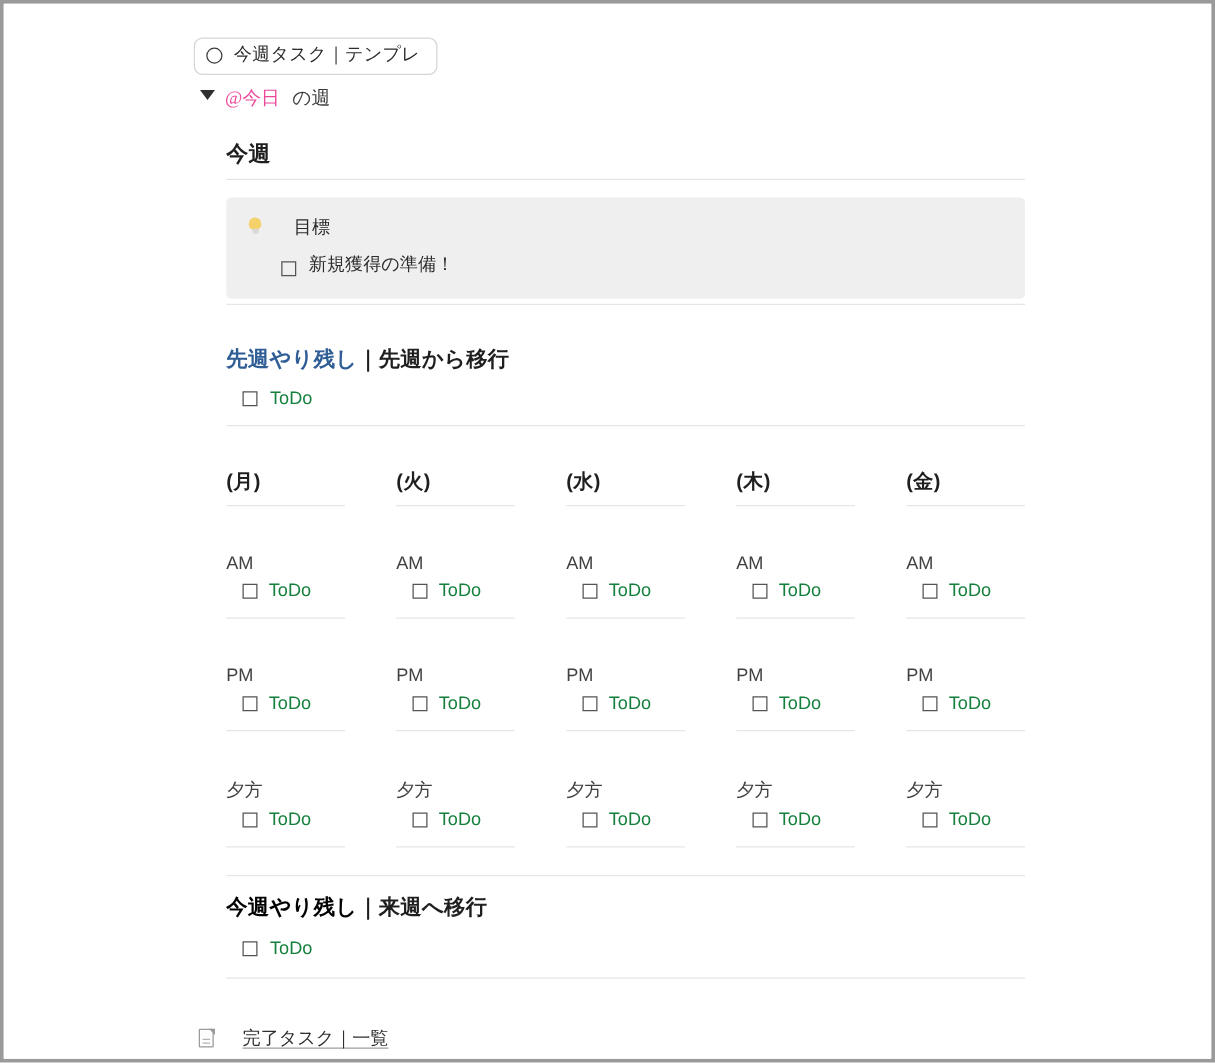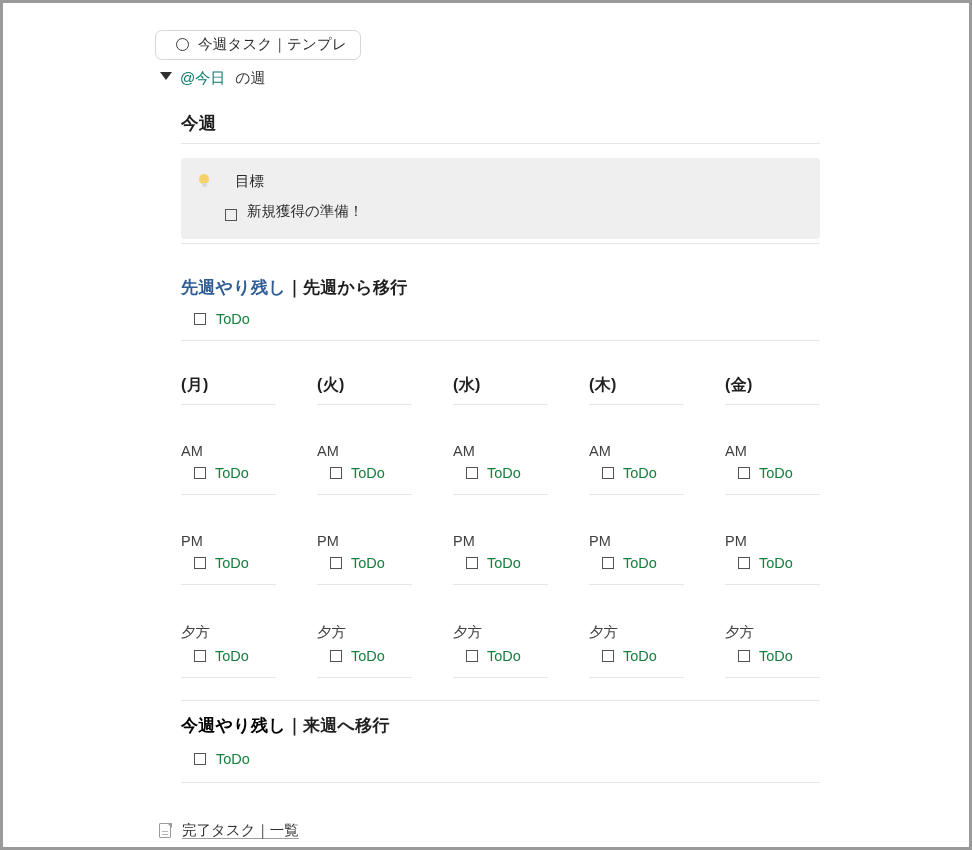--- a/index.html
+++ b/index.html
@@ -33,21 +33,21 @@
   
   .breadcrumb {
     position: absolute;
     left: 152px;
     top: 27px;
     display: flex;
     align-items: center;
     gap: 9px;
     border: 1px solid #d6d6d6;
     border-radius: 7px;
-    padding: 5px 13px 6px 20px;
+    padding: 5px 13px 6px 9px;
     background: #ffffff;
     box-sizing: border-box;
     height: 30px;
   }
   .circle-icon {
     width: 13px; height: 13px;
     border: 1.6px solid #3b3b3b;
     border-radius: 50%;
     box-sizing: border-box;
     flex: 0 0 auto;
@@ -74,21 +74,22 @@
     width: 0; height: 0;
     border-left: 6px solid transparent;
     border-right: 6px solid transparent;
     border-top: 8px solid #2f2f2f;
     position: relative;
     top: -3px;
     flex: 0 0 auto;
   }
   .mention {
     font-size: 15px;
-    color: #0f766e;
+    color: #ec4899;
+    font-family: Liberation Serif, serif;
   }
   .toggle-suffix {
     font-size: 15px;
     color: #3c3c3c;
     margin-left: 2px;
   }
 
   
   .content {
     position: absolute;
@@ -257,21 +258,21 @@
     padding-bottom: 13px;
   }
 
   
   .footer-link {
     position: absolute;
     left: 156px;
     top: 818px;
     display: flex;
     align-items: center;
-    gap: 10px;
+    gap: 22px;
   }
   .doc-icon {
     position: relative;
     width: 13px; height: 16px;
     flex: 0 0 auto;
     display: block;
   }
   .doc-icon .sheet {
     position: absolute;
     left: 0; top: 0;

